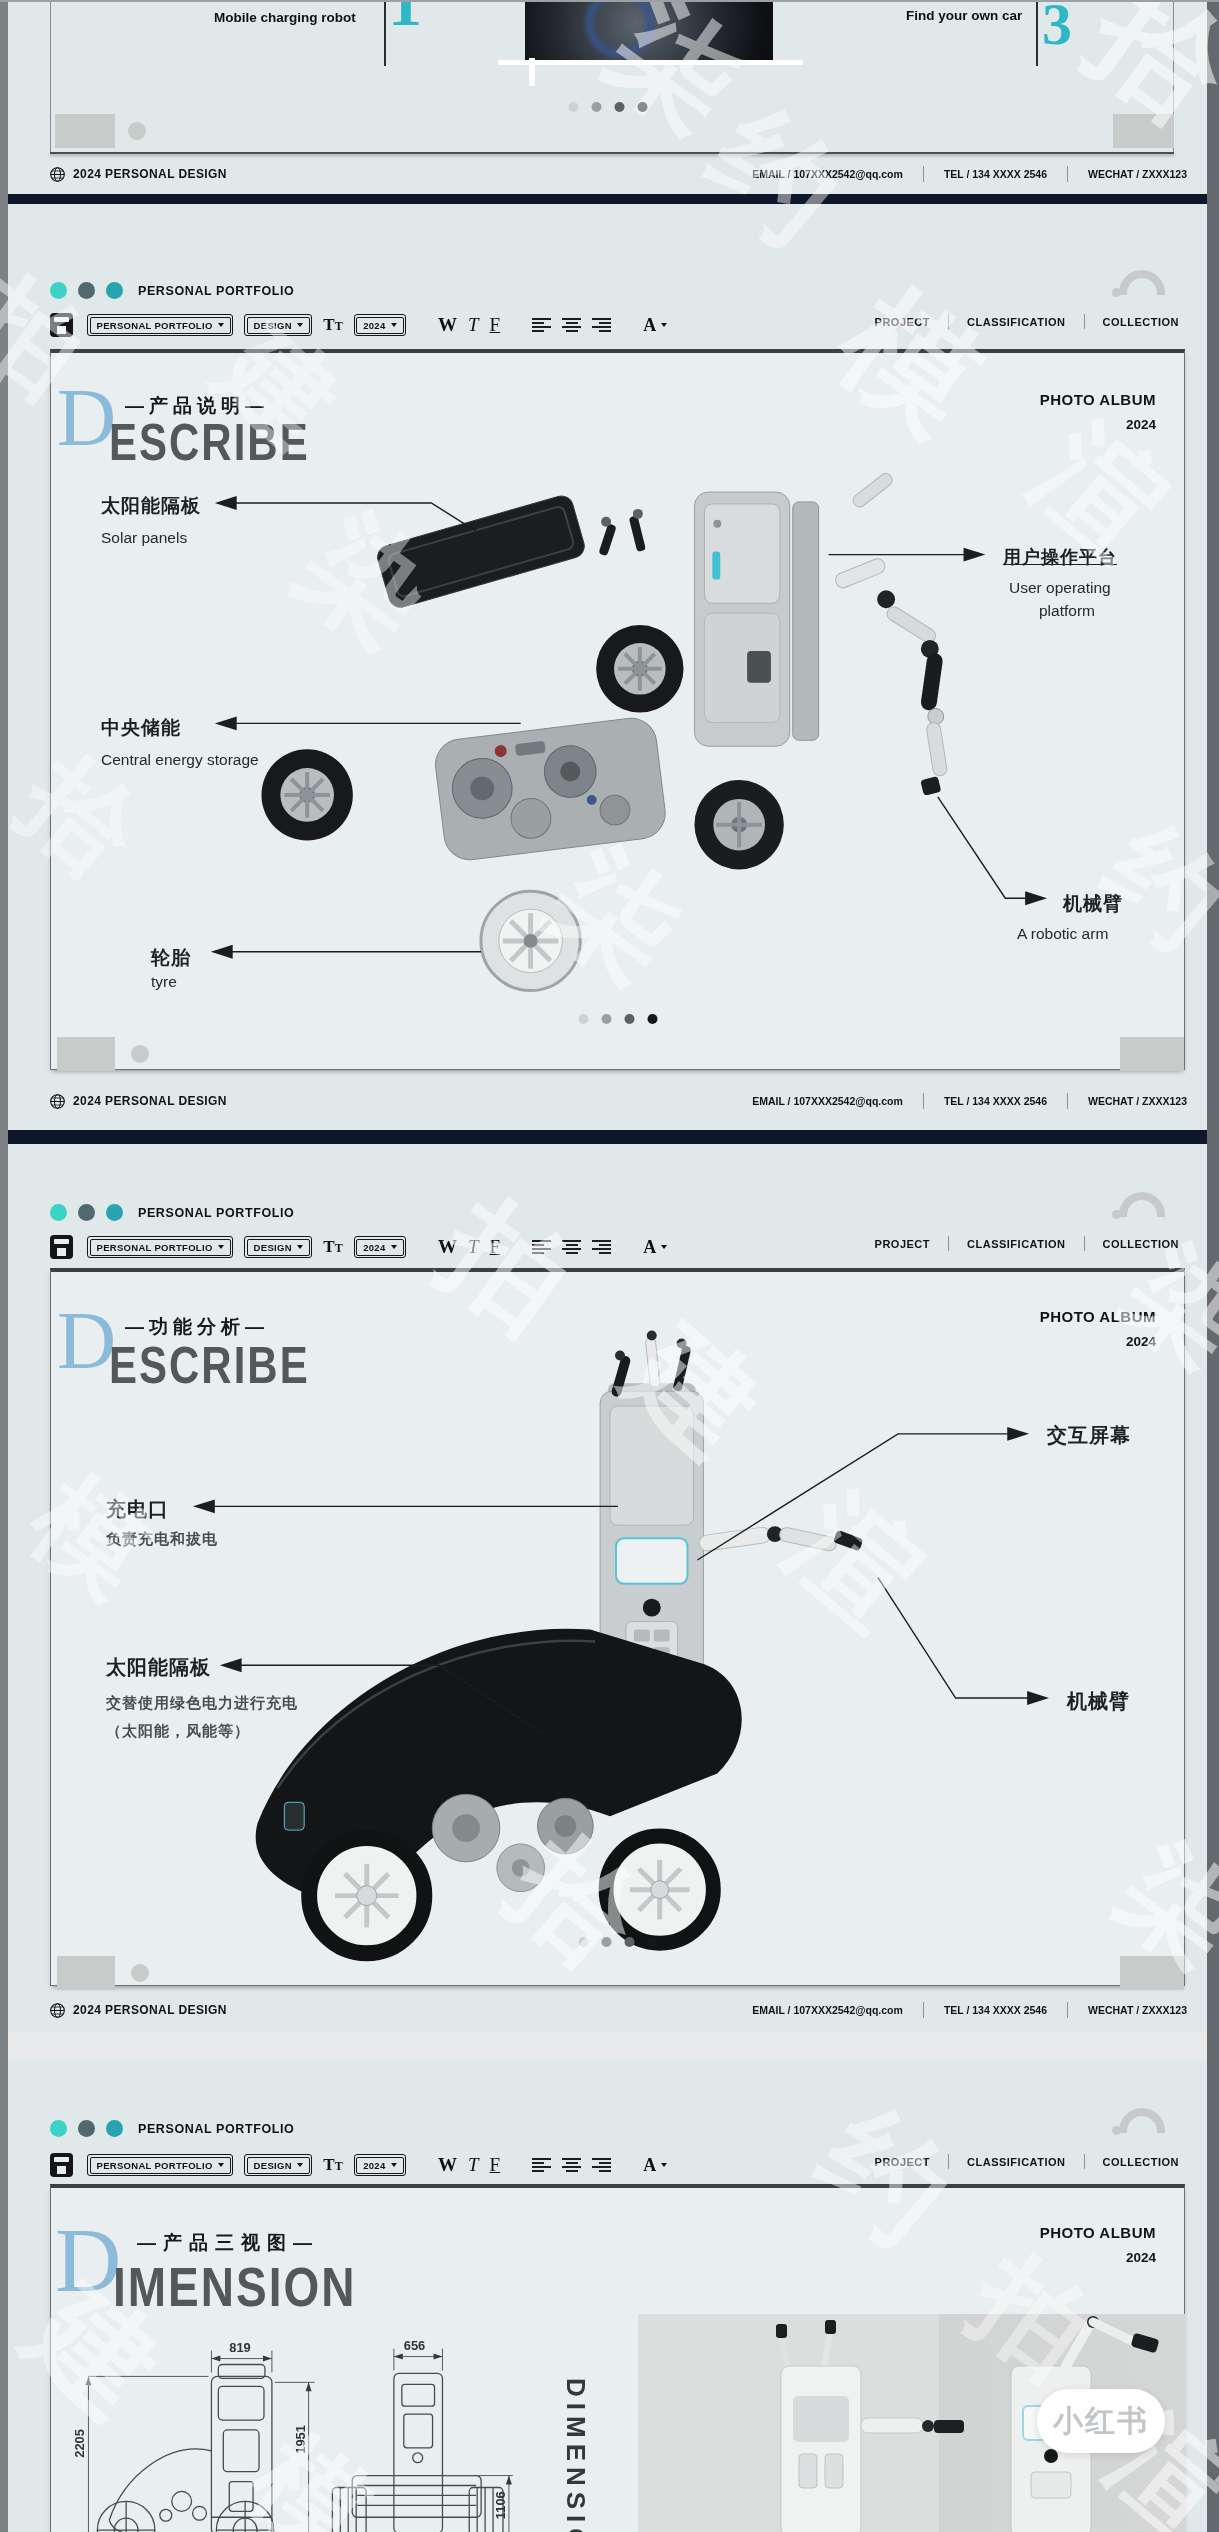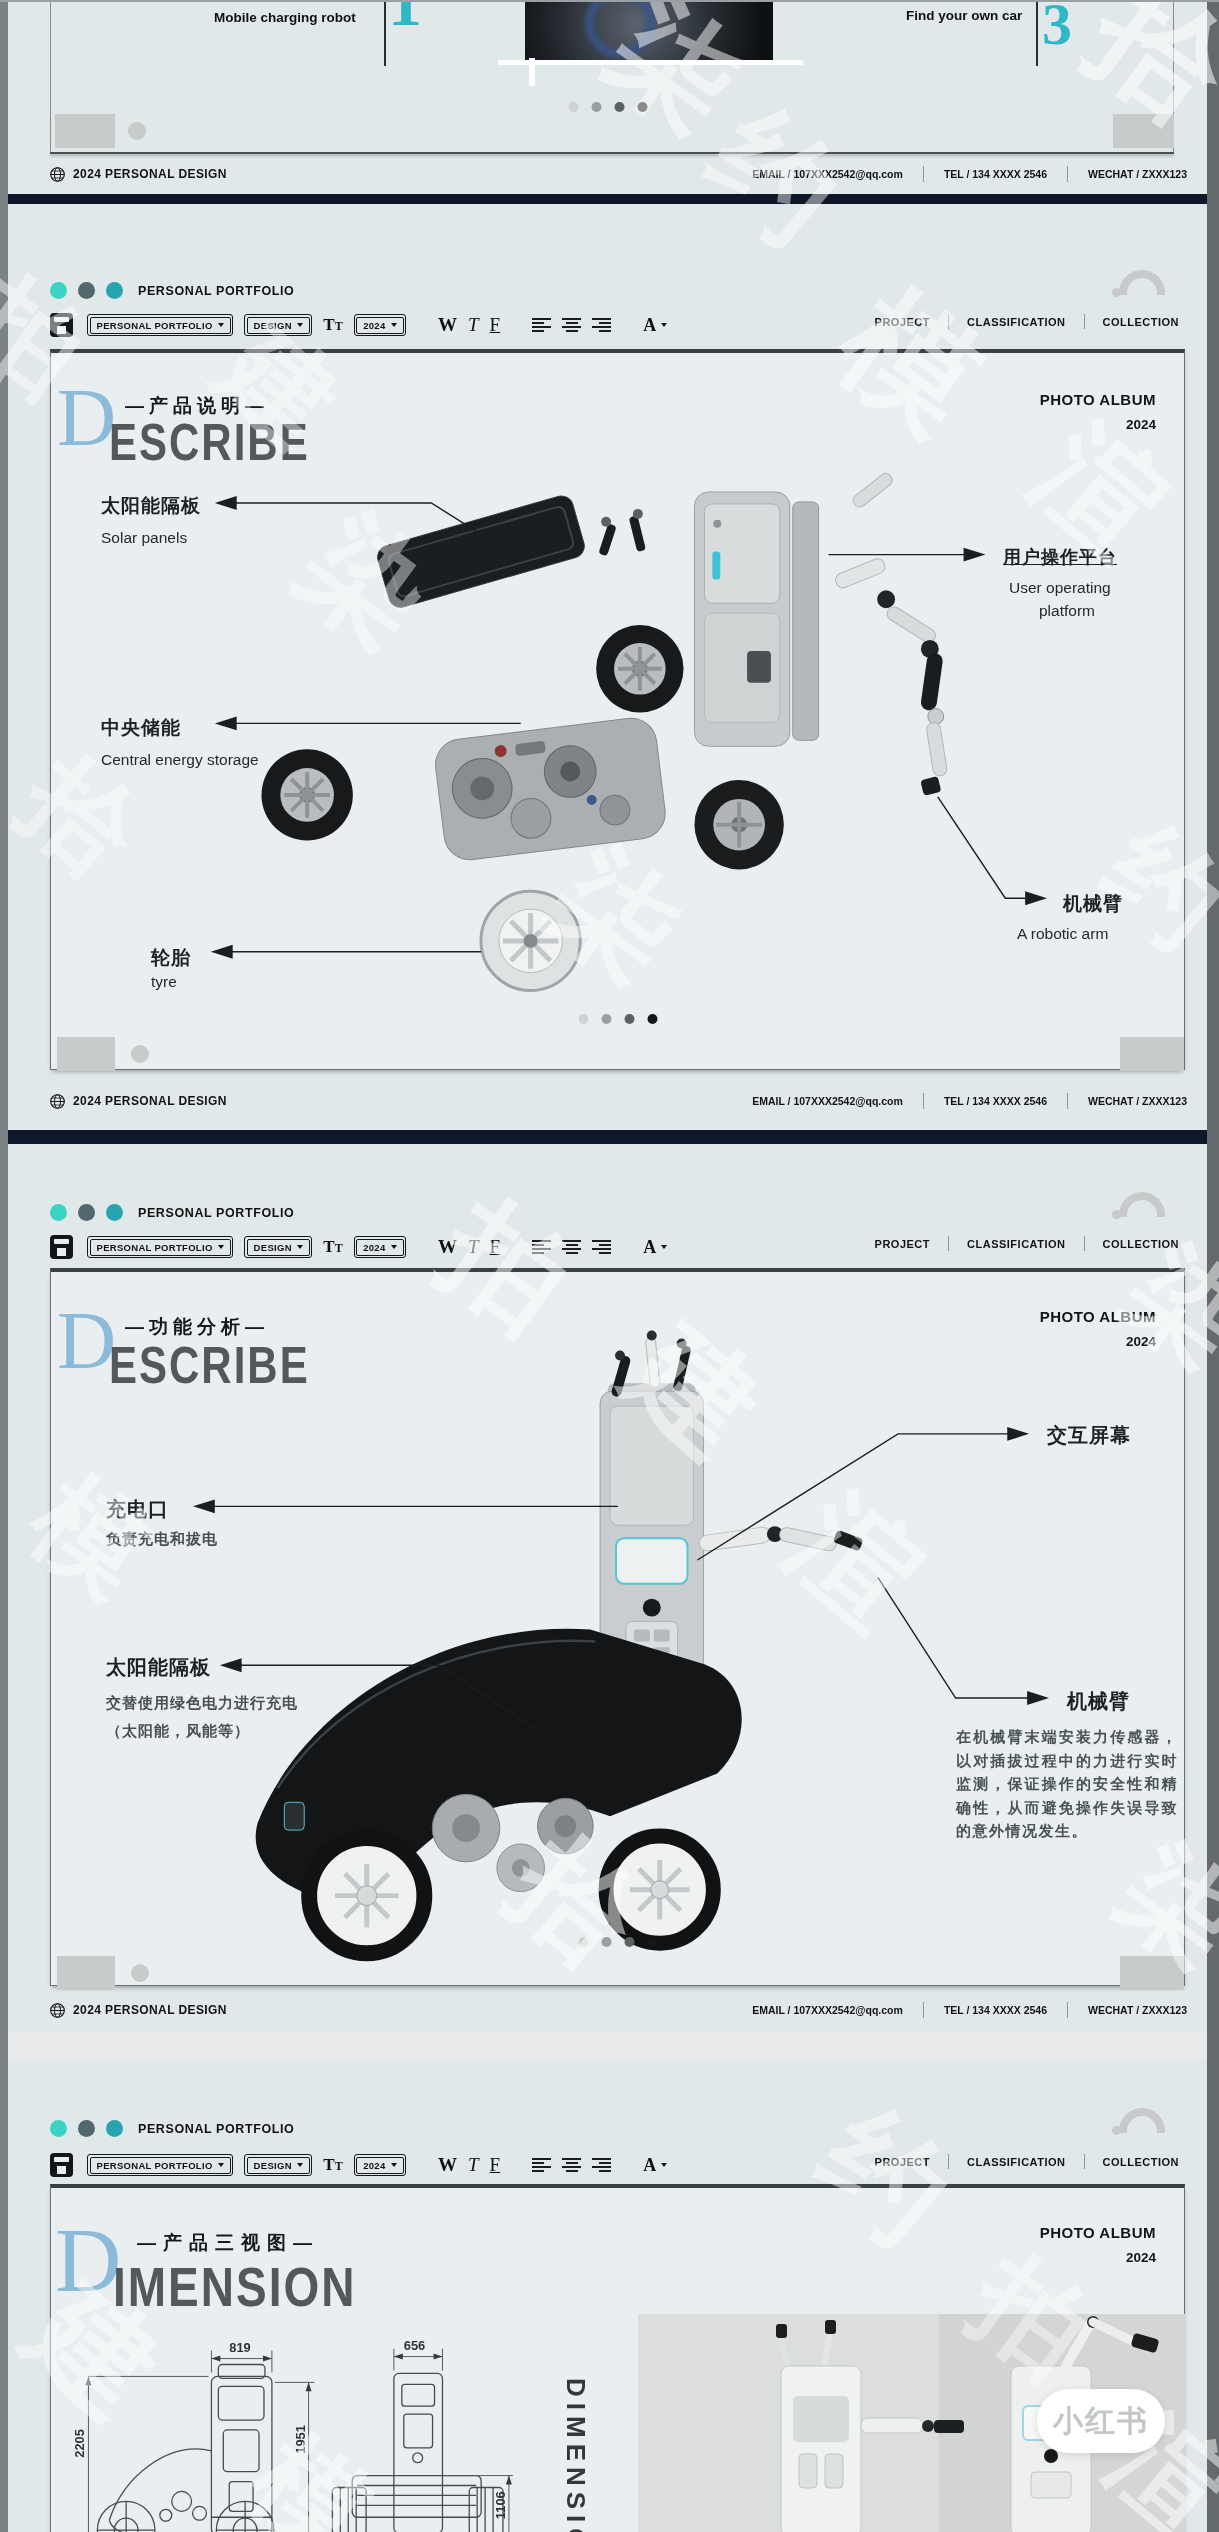--- a/index.html
+++ b/index.html
@@ -534,21 +534,20 @@
         <div class="album-y">2024</div>
       </div>
 
       <span class="lab-cn" style="left:55px; top:224px; font-size:20px;">充电口</span>
       <span class="lab-sub" style="left:55px; top:258px;">负责充电和拔电</span>
       <span class="lab-cn" style="left:55px; top:382px; font-size:20px;">太阳能隔板</span>
       <span class="lab-sub" style="left:55px; top:422px;">交替使用绿色电力进行充电</span>
       <span class="lab-sub" style="left:55px; top:450px;">（太阳能，风能等）</span>
       <span class="lab-cn" style="left:996px; top:150px; font-size:20px;">交互屏幕</span>
       <span class="lab-cn" style="left:1016px; top:416px; font-size:20px;">机械臂</span>
-      <div class="desc" style="left:905px; top:453px;">在机械臂末端安装力传感器，以对插拔过程中的力进行实时监测，保证操作的安全性和精确性，从而避免操作失误导致的意外情况发生。</div>
 
       <div class="car-dots" style="top:665px;">
         <span class="cdot cd1"></span>
         <span class="cdot cd2"></span>
         <span class="cdot cd3"></span>
         <span class="cdot cd4"></span>
       </div>
       <div class="ph-bar" style="left:6px; top:684px; width:58px;"></div>
       <div class="ph-circle" style="left:80px; top:692px;"></div>
       <div class="ph-bar" style="right:0; top:684px; width:64px;"></div>

